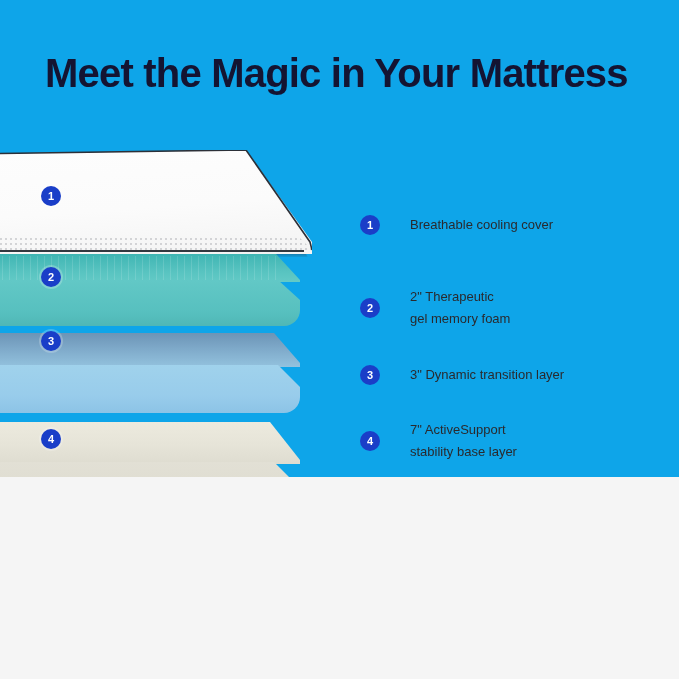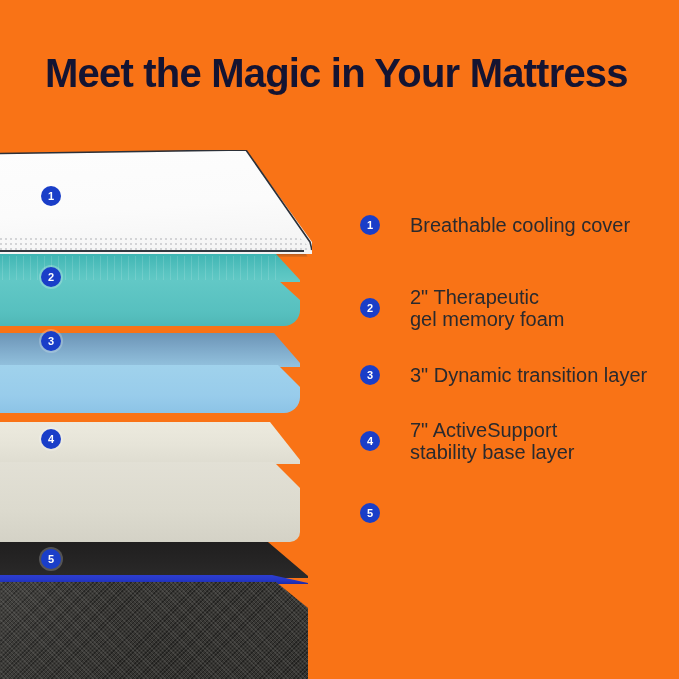--- a/index.html
+++ b/index.html
@@ -10,22 +10,22 @@
   body {
     width: 679px;
     height: 679px;
     overflow: hidden;
     font-family: "Liberation Sans", sans-serif;
     background: #f5f5f5;
   }
   #canvas {
     position: relative;
     width: 679px;
-    height: 679px;
-    background: #f97316;
+    height: 477px;
+    background: #0ea5e9;
     overflow: hidden;
   }
 
   
   #page-title {
     position: absolute;
     left: 45px;
     top: 48px;
     font-size: 40px;
     line-height: 50px;
@@ -258,21 +258,21 @@
     font-size: 11px;
     font-weight: 700;
     line-height: 20px;
     text-align: center;
     margin-top: 1px;
   }
   .legend-item.two-line .legend-badge { margin-top: 12px; }
 
   .legend-text {
     margin-left: 30px;
-    font-size: 20px;
+    font-size: 13px;
     line-height: 22px;
     color: #2a2a2e;
     font-weight: 400;
     white-space: pre-line;
   }
 </style>
 </head>
 <body>
 
 <div id="canvas">

